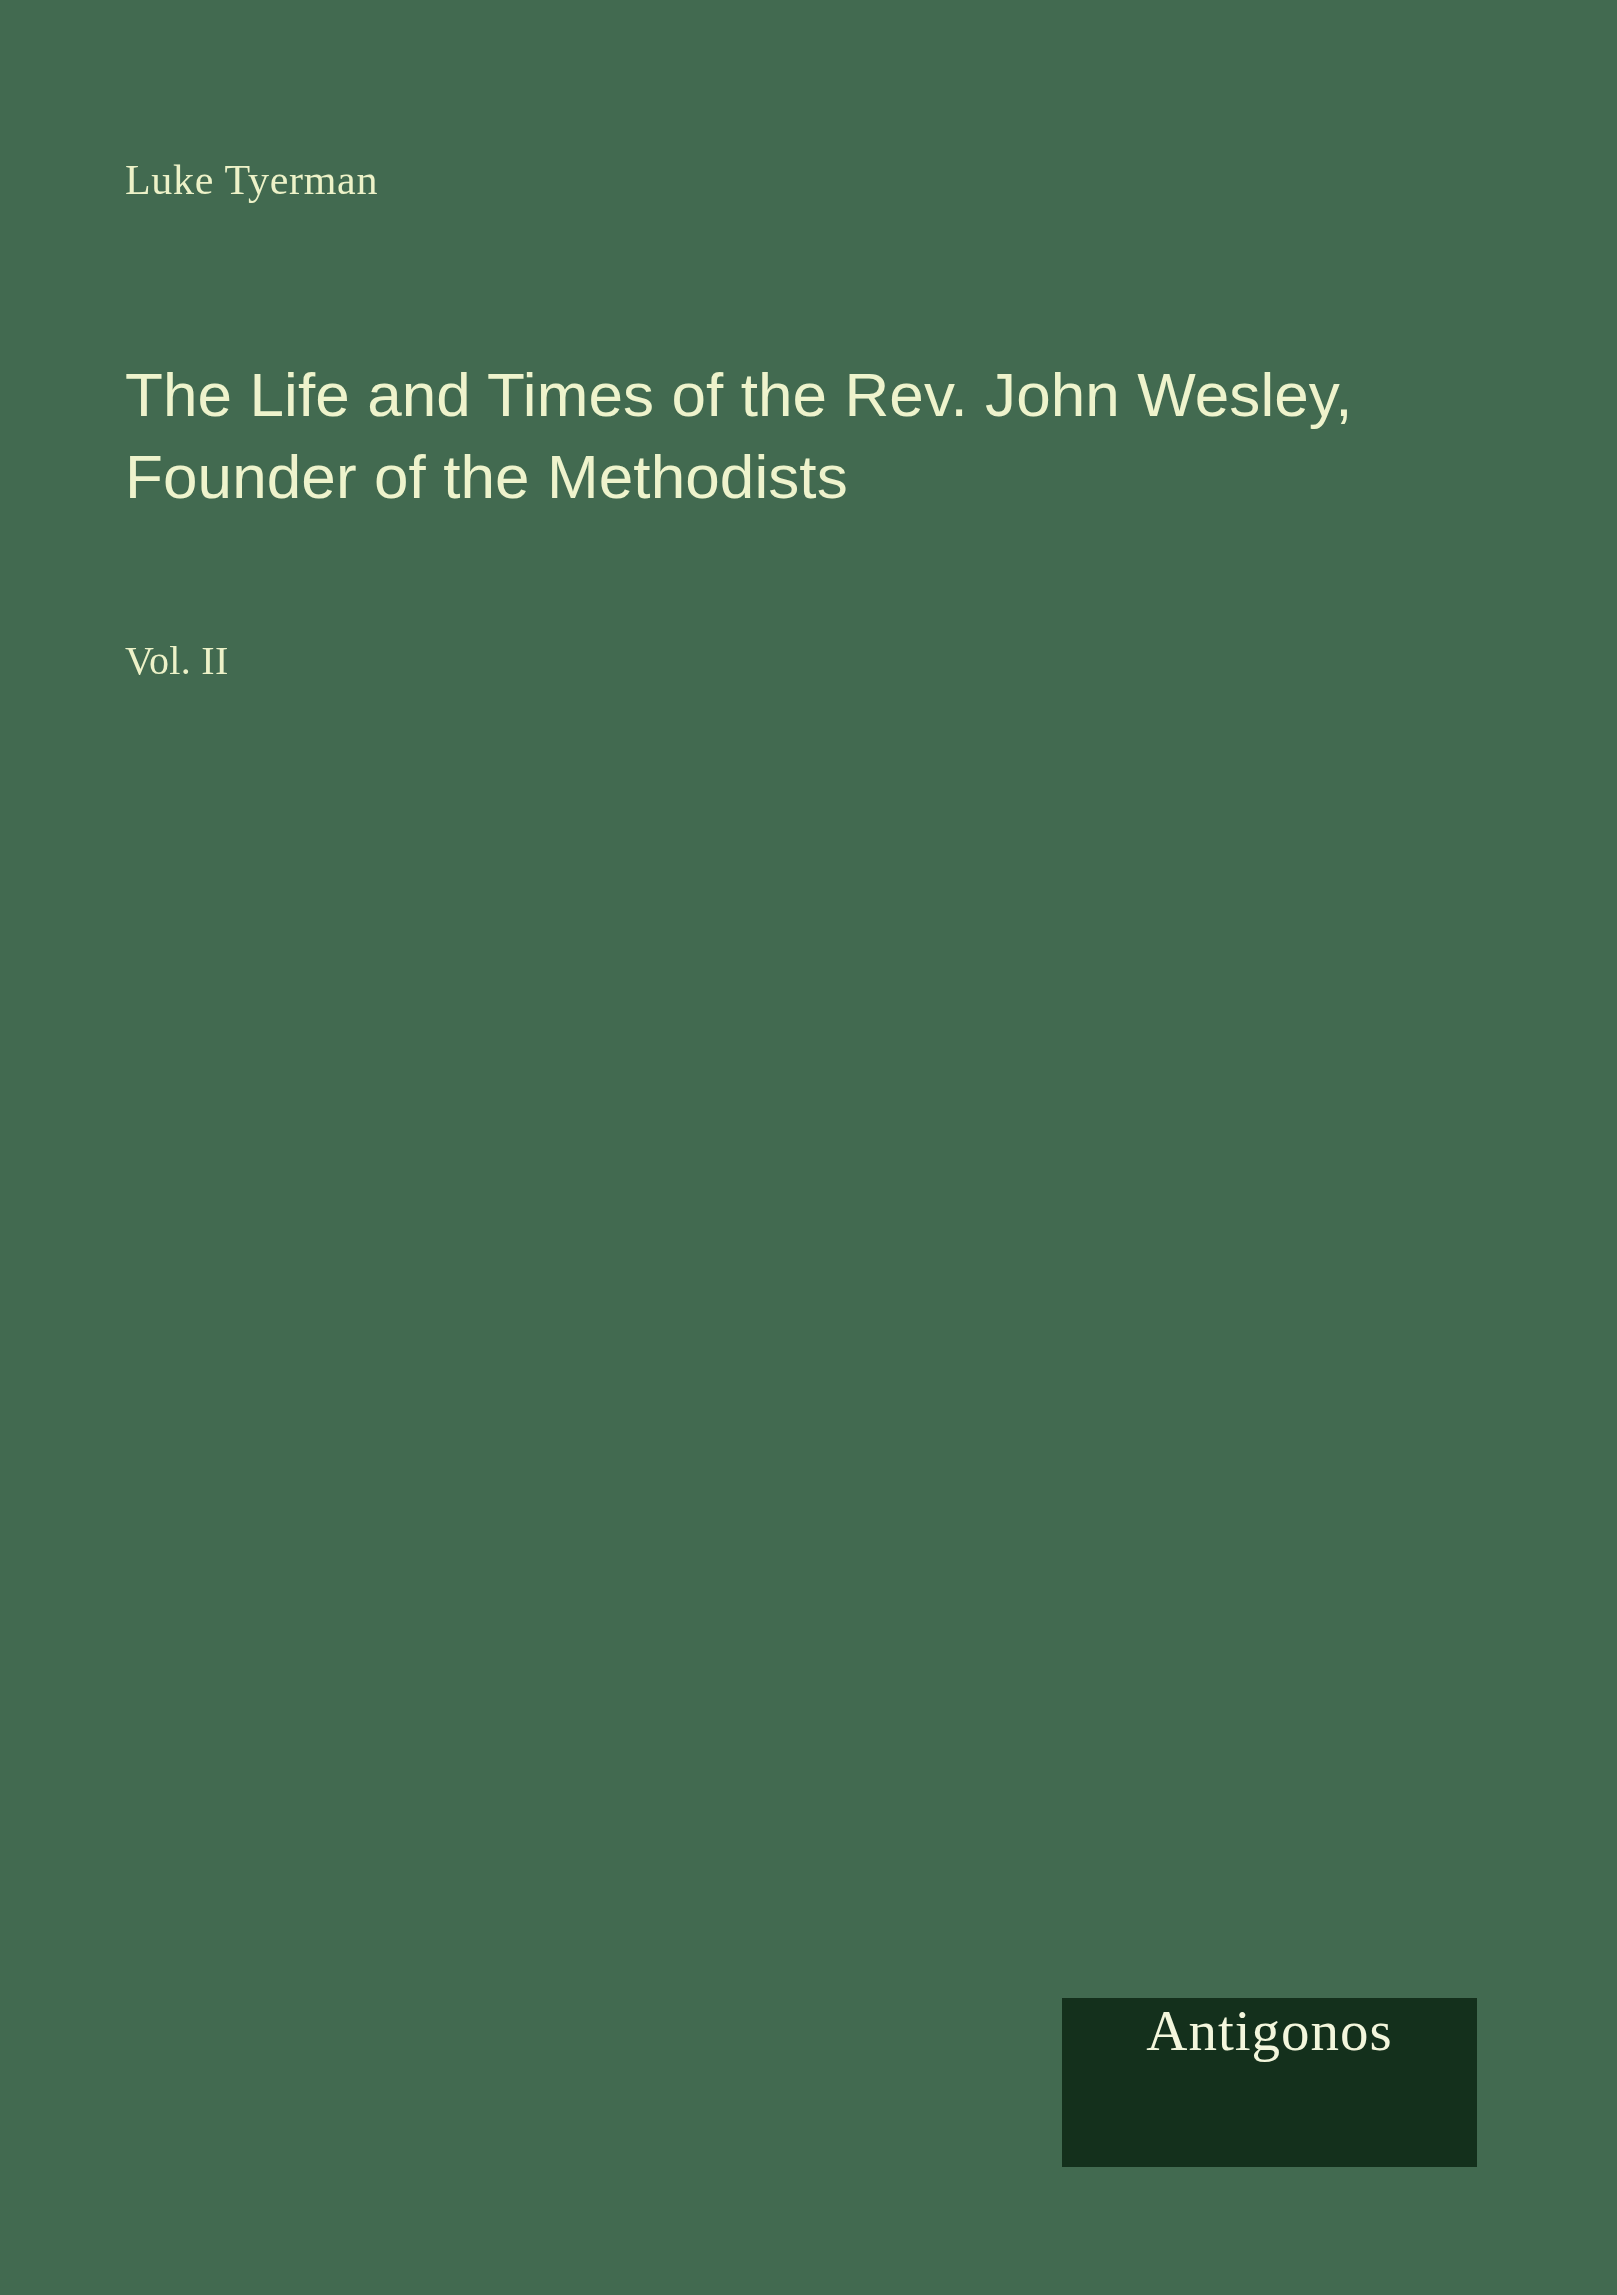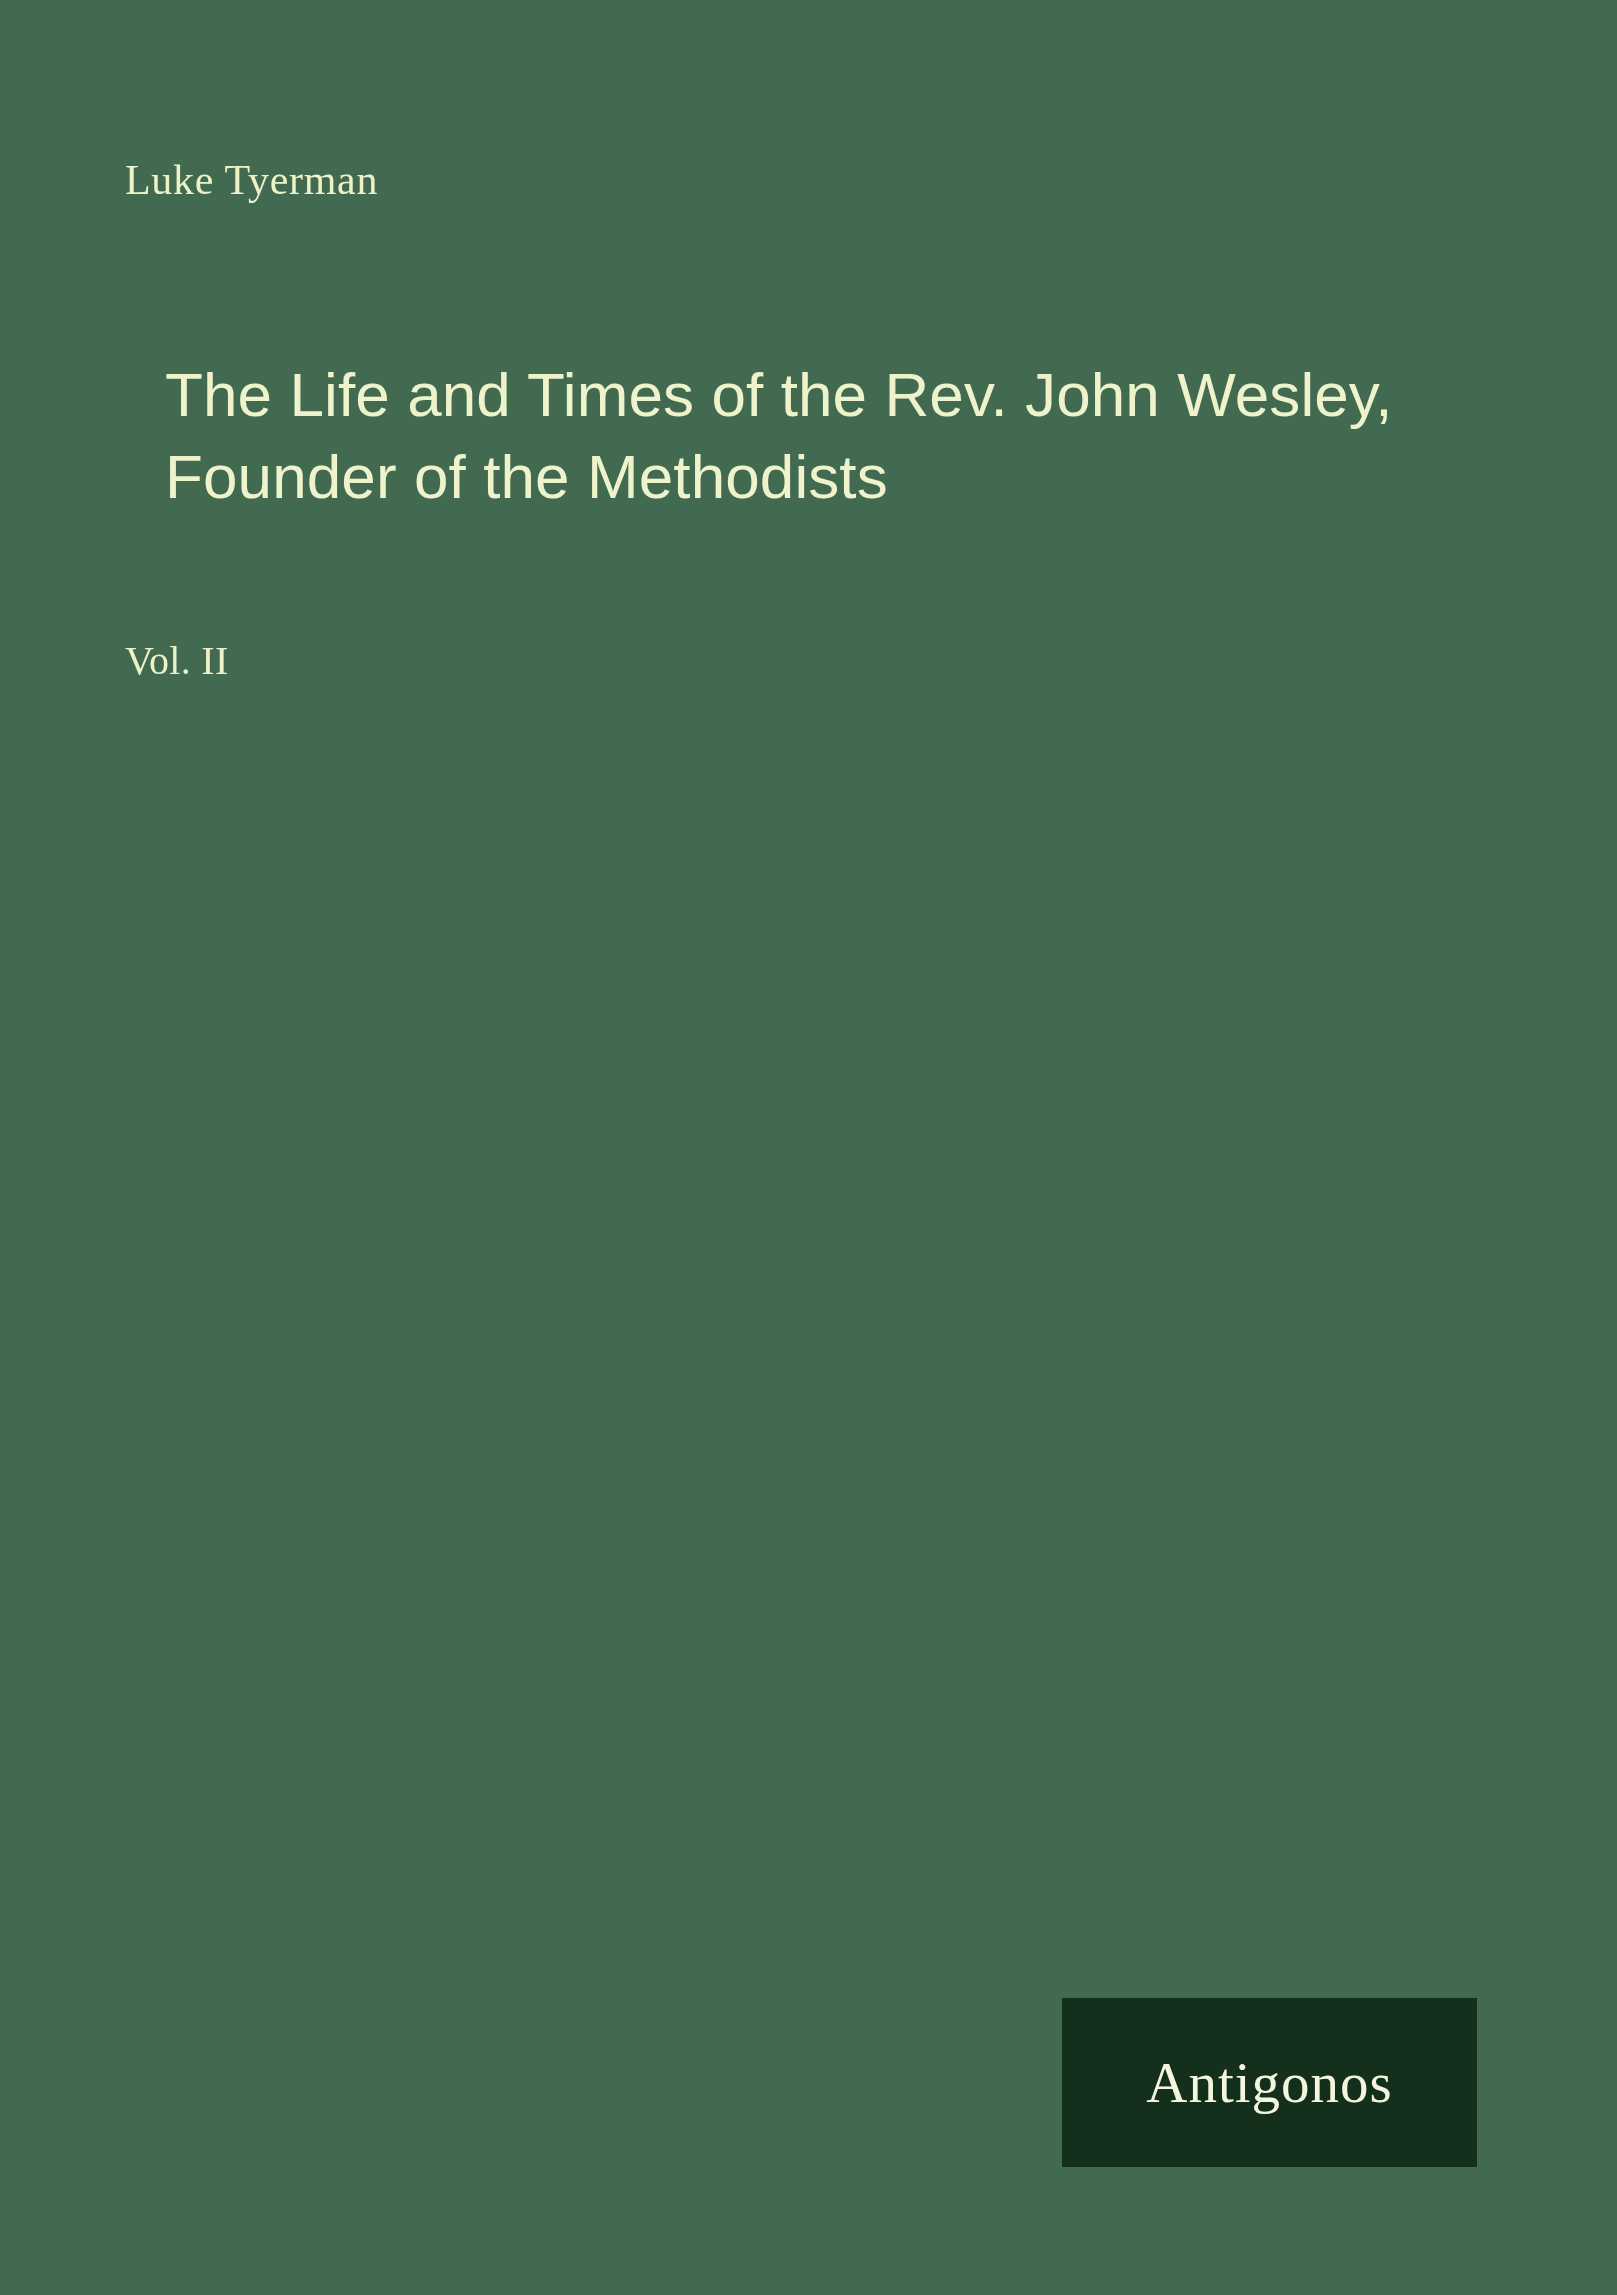--- a/index.html
+++ b/index.html
@@ -35,42 +35,41 @@
     position: absolute;
     left: 125px;
     top: 354px;
     width: 1321px;
     font-family: "Liberation Sans", sans-serif;
     font-size: 62px;
     line-height: 1.32;
     font-weight: 400;
     color: #eef3cc;
     letter-spacing: 0.1px;
-    margin-left: 40px;
   }
   .subtitle {
     position: absolute;
     left: 125px;
     top: 637px;
     font-family: "Liberation Serif", serif;
     font-size: 40px;
     font-weight: 400;
     color: #edf2c8;
     letter-spacing: 0.3px;
     text-align: center;
   }
   .publisher-box {
     position: absolute;
     left: 1062px;
     top: 1998px;
     width: 415px;
     height: 169px;
     background: #14301c;
     display: flex;
-    align-items: center;
+    align-items: flex-start;
     justify-content: center;
   }
   .publisher-name {
     font-family: "Liberation Serif", serif;
     font-size: 57px;
     font-weight: 400;
     color: #f3f6dc;
     letter-spacing: 1px;
   }
 </style>

